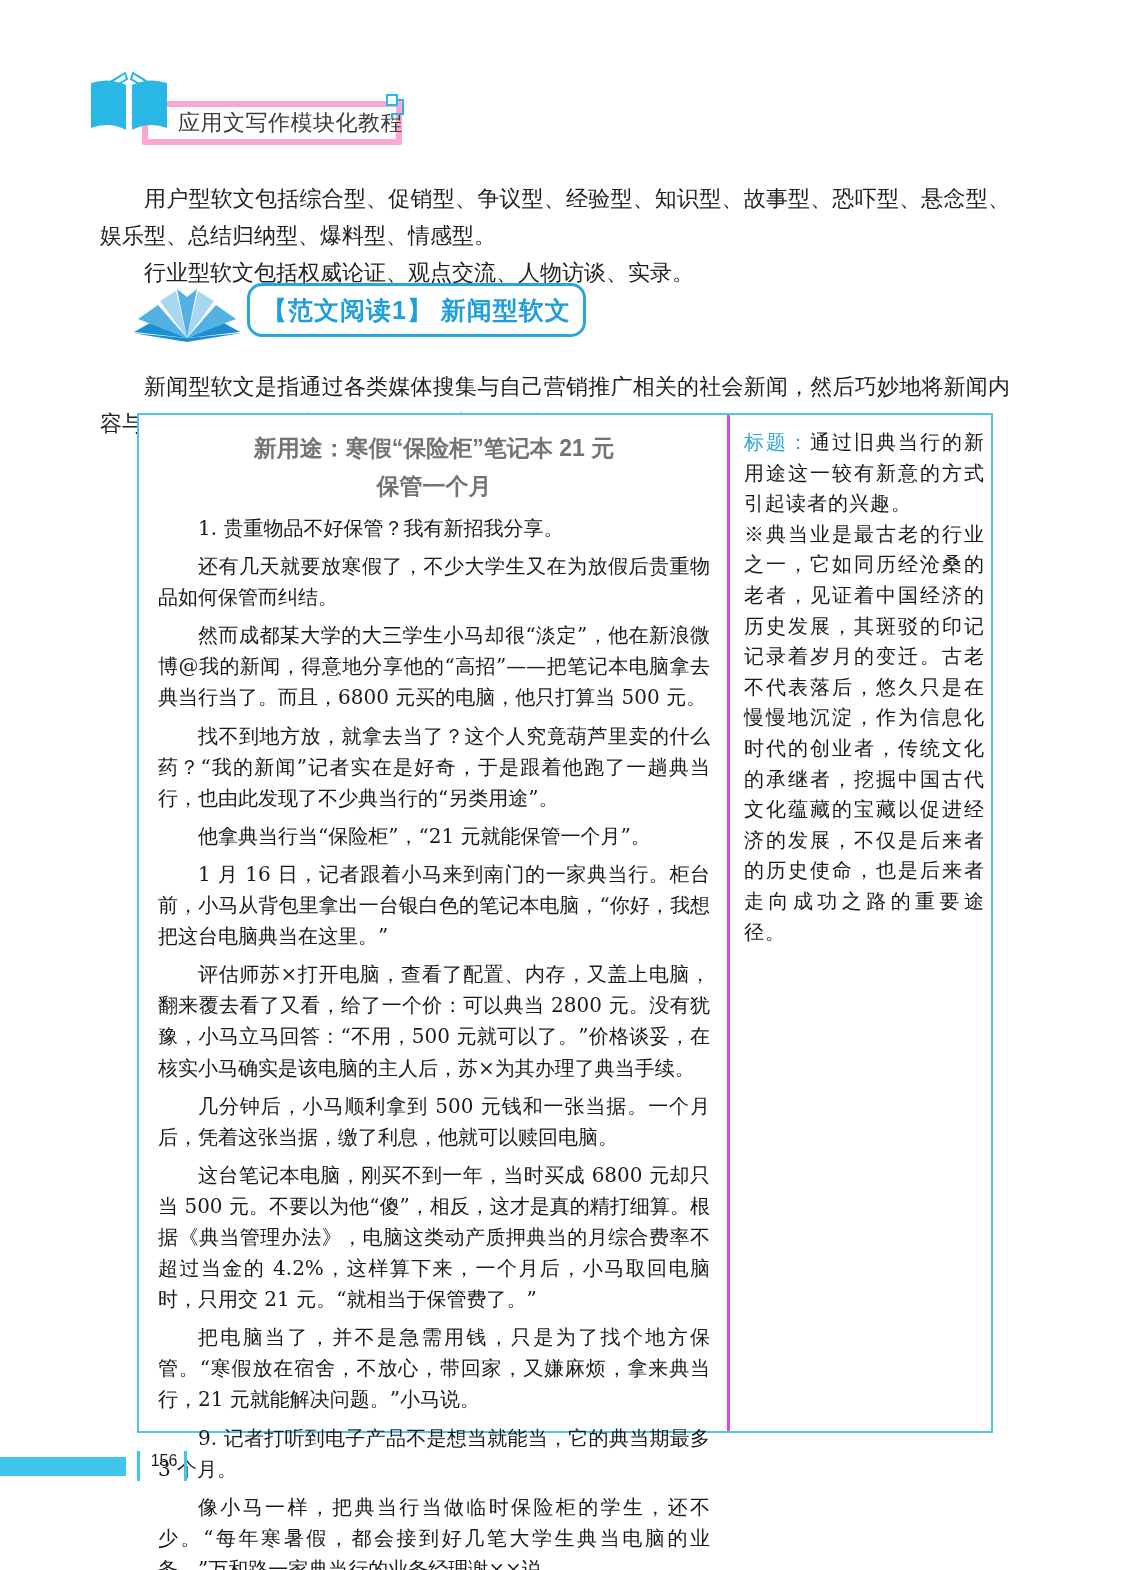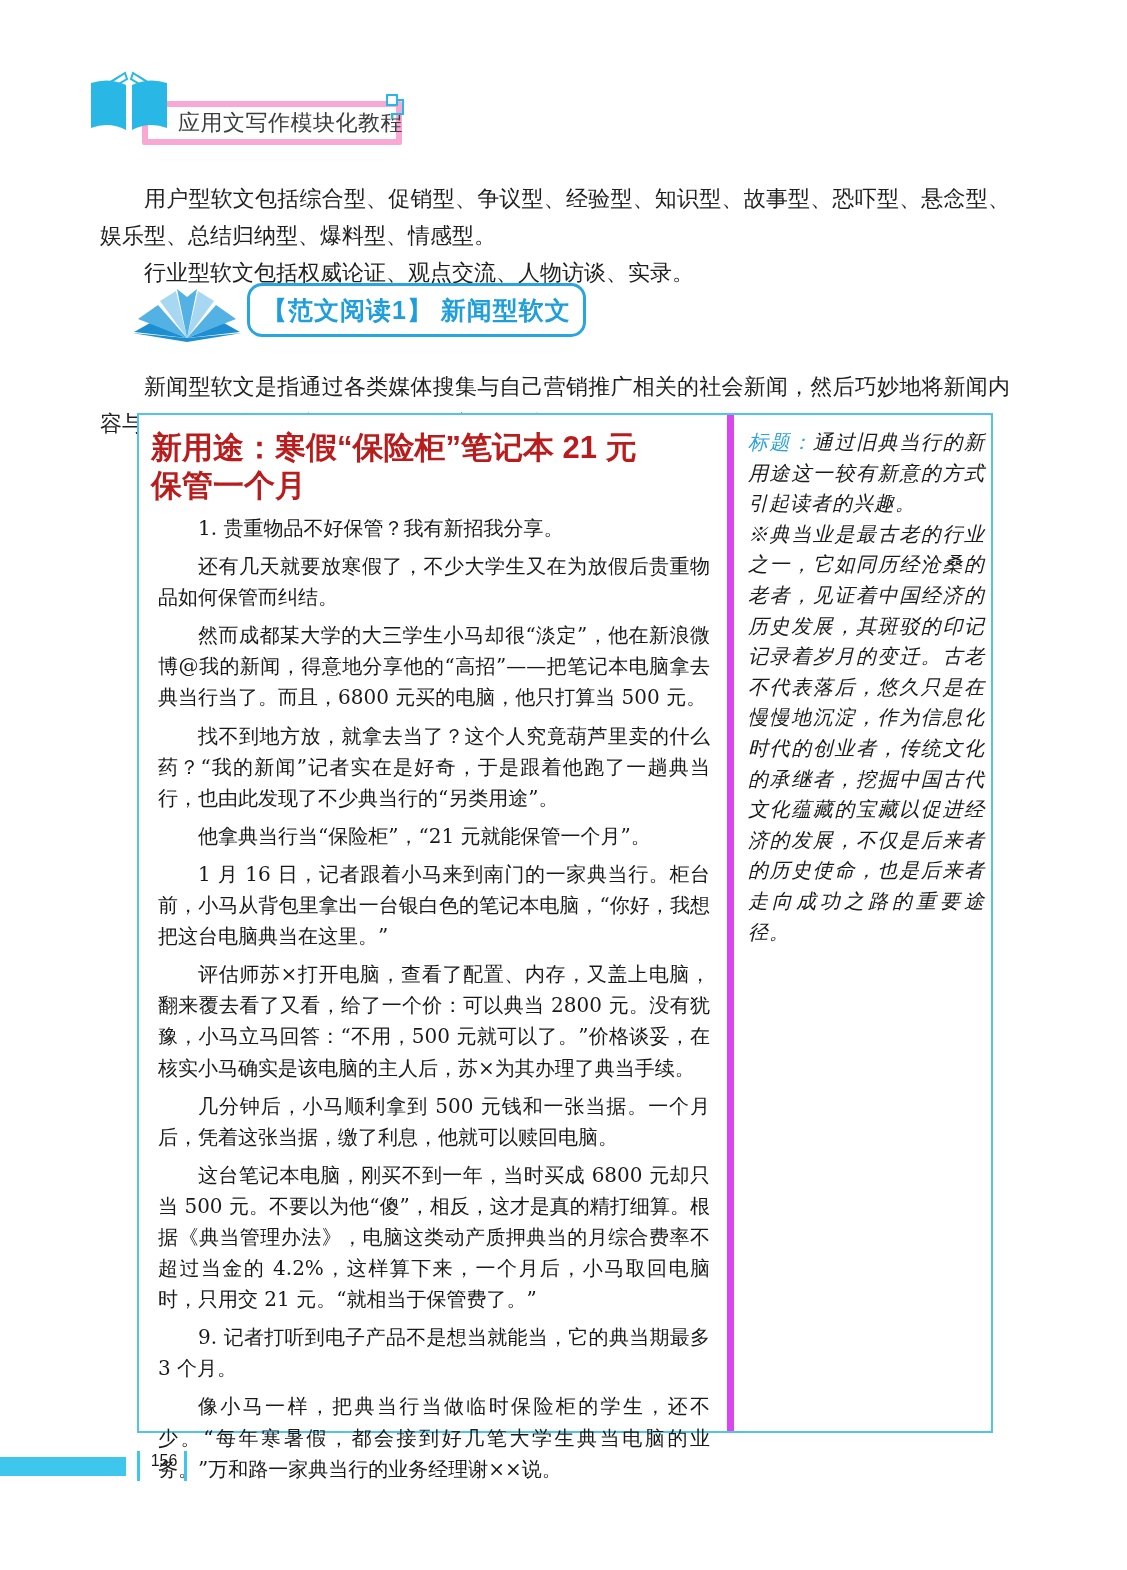--- a/index.html
+++ b/index.html
@@ -39,32 +39,31 @@
   
   .sample-box{
     position:absolute;left:137px;top:413px;width:856px;height:1020px;
     border:2px solid #54c3e8;background:#fff;box-sizing:border-box;
   }
   .col-article{
     position:absolute;left:0;top:0;width:588px;height:100%;
     box-sizing:border-box;padding:12px 10px 0 12px;
   }
   .article-title{
-    text-align:left;font-family:"Liberation Sans", sans-serif;font-weight:bold;
-    font-size:31px;line-height:38px;color:#b91c1c;margin:2px 0 8px 0;
+    text-align:center;font-family:"Liberation Sans", sans-serif;font-weight:bold;
+    font-size:23px;line-height:38px;color:#737373;margin:2px 0 8px 0;
   }
   .article-body p{
     margin:7px;font-family:"DejaVu Serif", serif;
     font-size:20px;line-height:31.1px;text-align:justify;text-indent:2em;color:#1a1a1a;
   }
   .col-annot{
     position:absolute;left:588px;top:0;width:268px;height:100%;
-    box-sizing:border-box;border-left:7px solid #d946ef;
+    box-sizing:border-box;border-left:3px solid #d946ef;
     padding:12px 10px 2px 14px;
-    font-style:italic;
   }
   .annot-item{
     margin:0;font-family:"DejaVu Serif", serif;
     font-size:20px;line-height:30.6px;letter-spacing:1px;text-align:justify;color:#1a1a1a;
   }
   .annot-label{color:#2fa3dc;}
   
   .foot-bar{position:absolute;left:0;top:1457px;width:126px;height:19px;background:#3fc6ec;}
   .foot-tick{position:absolute;top:1451px;width:3px;height:30px;background:#3fc6ec;}
   #foot-tick-l{left:137px;}
@@ -139,20 +138,21 @@
         <p>他拿典当行当“保险柜”，“21 元就能保管一个月”。</p>
 
         <p>1 月 16 日，记者跟着小马来到南门的一家典当行。柜台前，小马从背包里拿出一台银白色的笔记本电脑，“你好，我想把这台电脑典当在这里。”</p>
 
         <p>评估师苏×打开电脑，查看了配置、内存，又盖上电脑，翻来覆去看了又看，给了一个价：可以典当 2800 元。没有犹豫，小马立马回答：“不用，500 元就可以了。”价格谈妥，在核实小马确实是该电脑的主人后，苏×为其办理了典当手续。</p>
 
         <p>几分钟后，小马顺利拿到 500 元钱和一张当据。一个月后，凭着这张当据，缴了利息，他就可以赎回电脑。</p>
 
         <p>这台笔记本电脑，刚买不到一年，当时买成 6800 元却只当 500 元。不要以为他“傻”，相反，这才是真的精打细算。根据《典当管理办法》，电脑这类动产质押典当的月综合费率不超过当金的 4.2%，这样算下来，一个月后，小马取回电脑时，只用交 21 元。“就相当于保管费了。”</p>
 
+        <p>把电脑当了，并不是急需用钱，只是为了找个地方保管。“寒假放在宿舍，不放心，带回家，又嫌麻烦，拿来典当行，21 元就能解决问题。”小马说。</p>
 
         <p>9. 记者打听到电子产品不是想当就能当，它的典当期最多 3 个月。</p>
 
         <p>像小马一样，把典当行当做临时保险柜的学生，还不少。“每年寒暑假，都会接到好几笔大学生典当电脑的业务。”万和路一家典当行的业务经理谢××说。</p>
       </div>
   </div>
 
   <div class="col-annot">
 
       <p class="annot-item"><span class="annot-label">标题：</span><span>通过旧典当行的新用途这一较有新意的方式引起读者的兴趣。</span></p>

